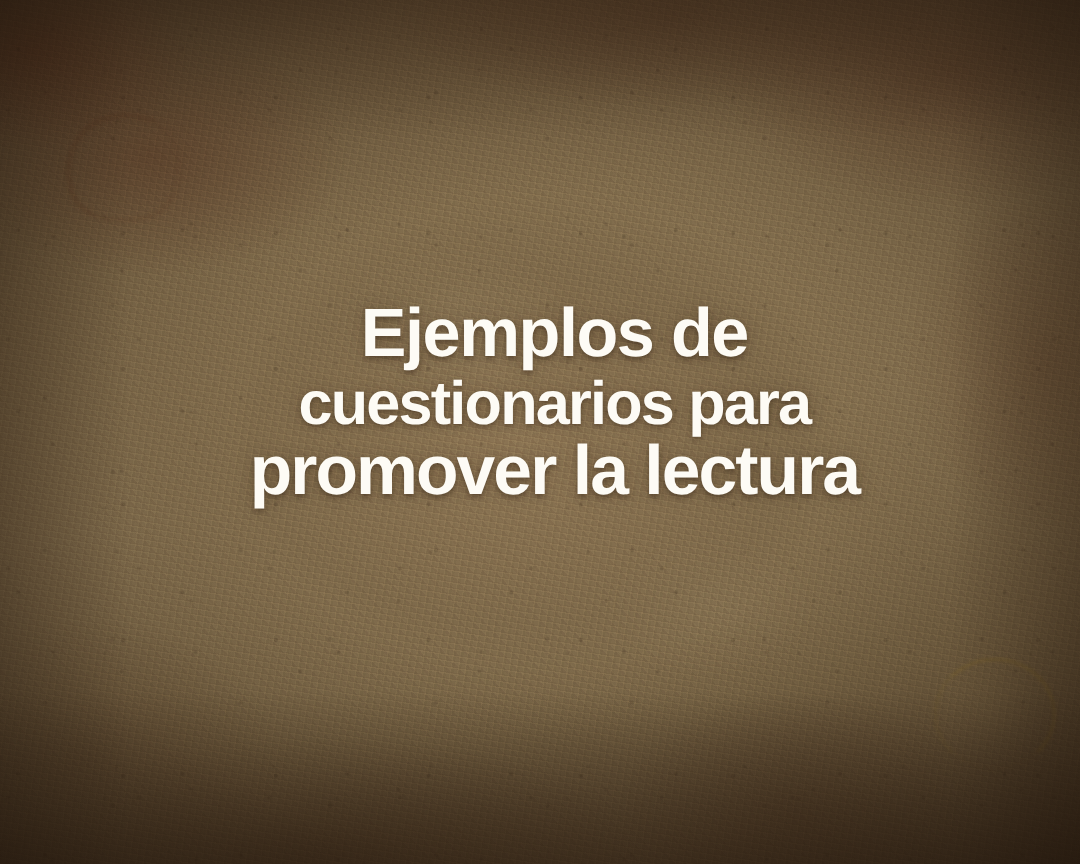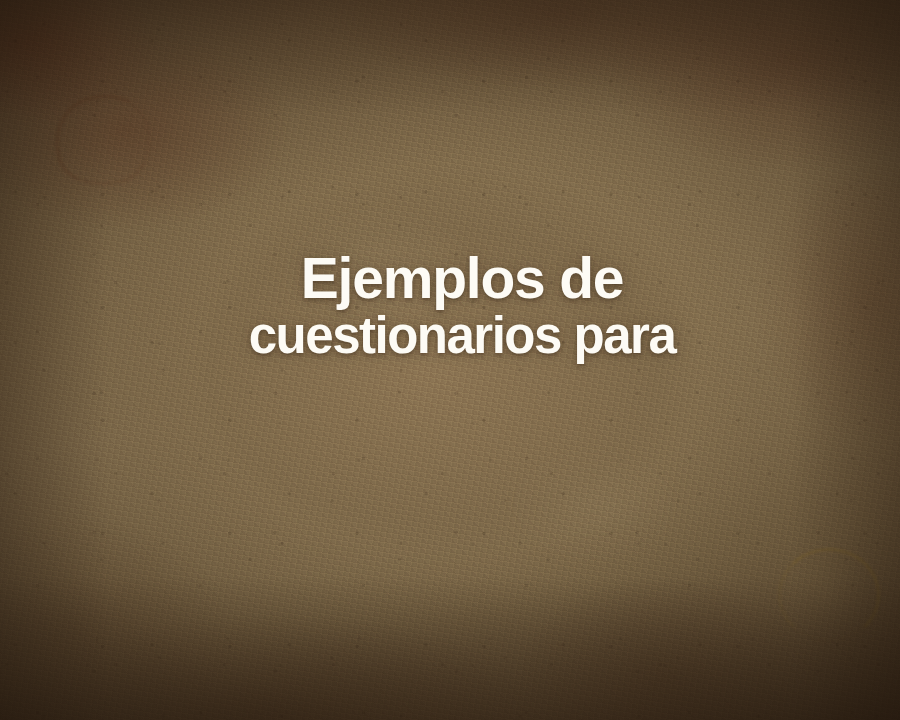--- a/index.html
+++ b/index.html
@@ -172,15 +172,16 @@
 
   <div class="stain-scribble"></div>
   <div class="stain-ring-glow"></div>
   <div class="stain-ring"></div>
 
   <div class="vignette"></div>
 
   <div class="headline">
     <span class="headline-line line-1">Ejemplos de</span>
     <span class="headline-line line-2">cuestionarios para</span>
+    <span class="headline-line line-3">promover la lectura</span>
   </div>
 
 </div>
 
 </body></html>

